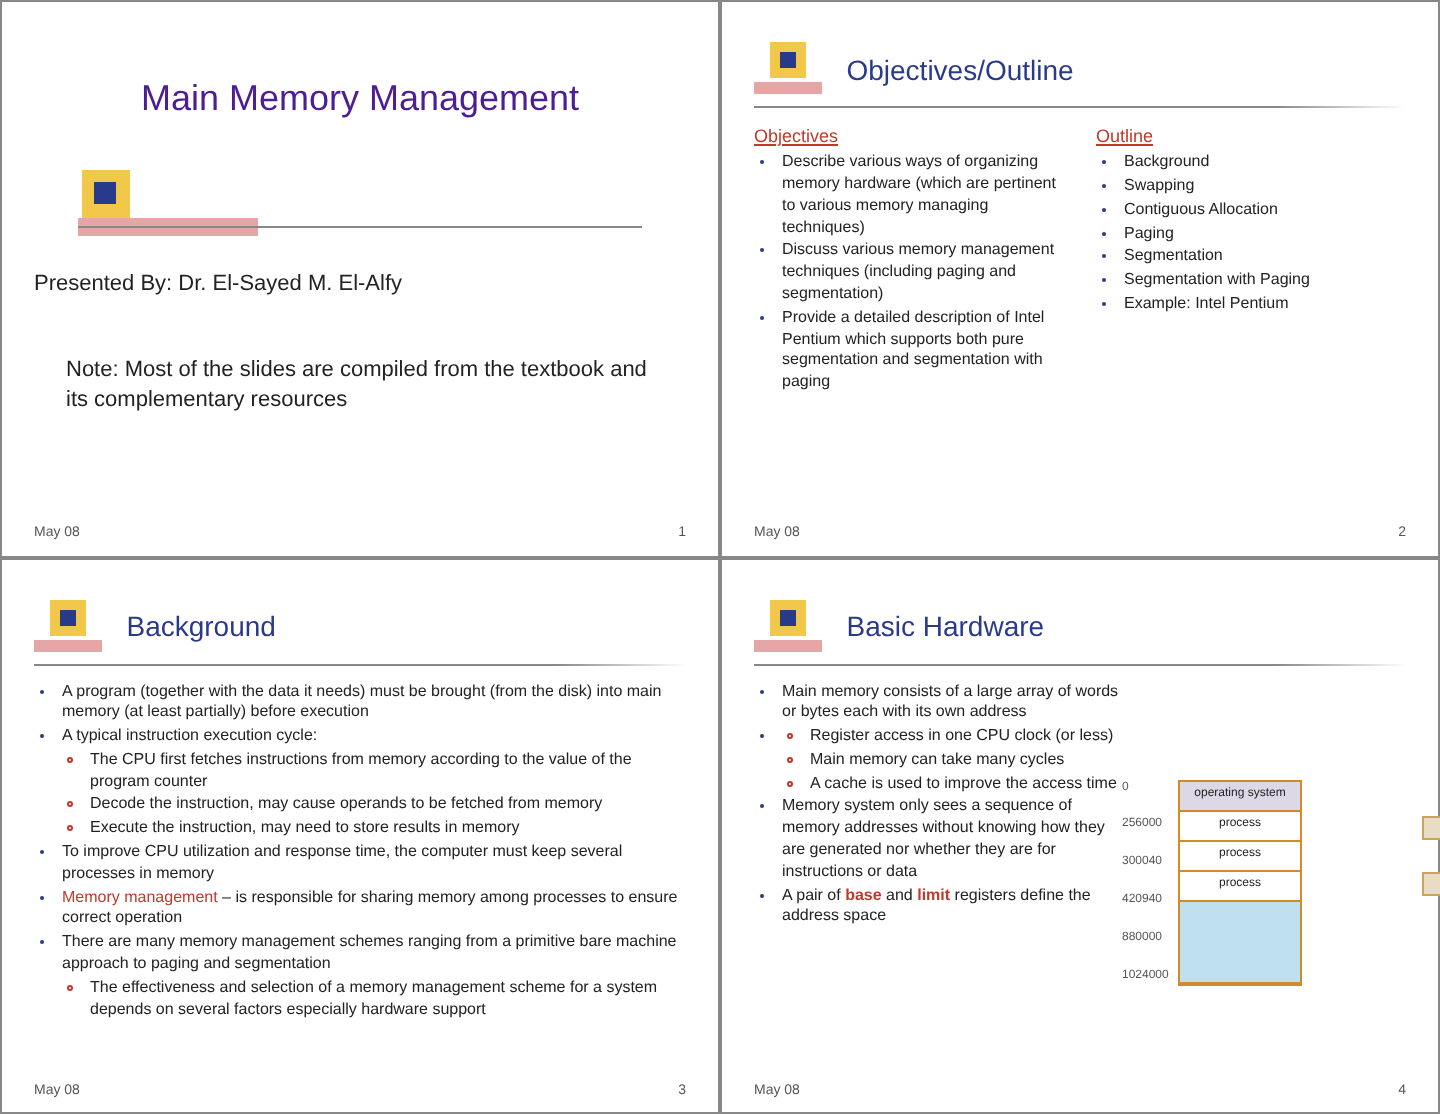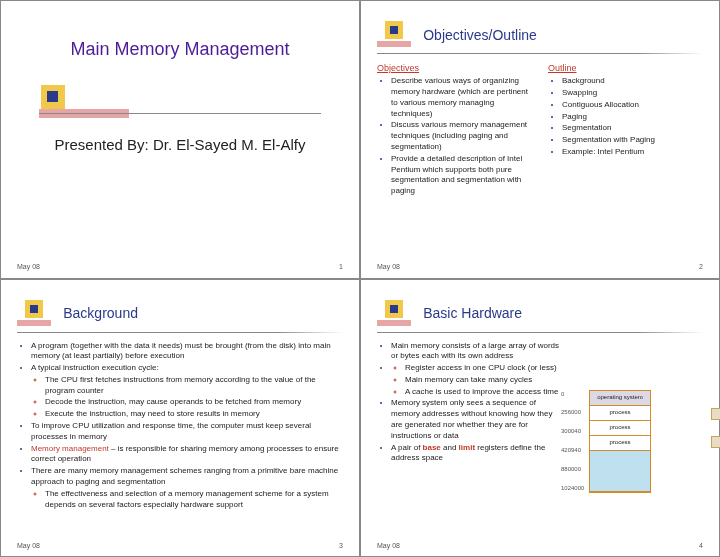--- a/index.html
+++ b/index.html
@@ -14,21 +14,21 @@
   .titletxt{display:inline-block;vertical-align:middle;color:#2a3a8a;font-size:14px}
   .rule{height:1px;background:linear-gradient(to right,#888 0,#888 80%,transparent 100%);margin:4px 0 6px 0}
   
   .s1 .pre{font-size:11px;text-align:center;margin-top:28px}
   .s1 .main{color:#4c1d95;font-size:18px;text-align:center;margin:22px 0}
   .s1 .deco1{position:relative;height:40px;margin:4px 22px}
   .s1 .deco1 .sq{position:absolute;top:2px;left:2px;width:24px;height:24px;background:#f2c84b}
   .s1 .deco1 .bar{position:absolute;top:26px;left:0;width:90px;height:9px;background:#e6a6a6}
   .s1 .deco1 .dot{position:absolute;top:8px;left:8px;width:11px;height:11px;background:#2a3a8a}
   .s1 .deco1 .line{position:absolute;top:30px;left:0;right:0;height:1px;background:#888}
-  .s1 .auth{text-align:center;font-size:15px;margin-top:12px}
+  .s1 .auth{text-align:left;font-size:11px;margin-top:12px}
   .s1 .note{font-size:11px;margin:28px 16px 0 16px}
   
   ul{margin:0;padding-left:14px}
   ul.blue>li::marker{color:#2a3a8a}
   ul.red >li::marker{color:#c0392b}
   ul li{margin:1px 0}
   .cols{display:flex;gap:16px;margin-top:4px}
   .col{flex:1}
   .hd{color:#c0392b;text-decoration:underline;font-size:9px;margin-bottom:2px}
   .red-t{color:#c0392b}
@@ -50,20 +50,21 @@
 
   <div class="slide s1">
     <div class="main">Main Memory Management</div>
     <div class="deco1">
       <div class="sq"></div>
         <div class="bar"></div>
         <div class="dot"></div>
         <div class="line"></div>
     </div>
     <div class="auth">Presented By: Dr. El-Sayed M. El-Alfy</div>
+    <div class="note">Note: Most of the slides are compiled from the textbook and its complementary resources</div>
     <div class="footer">
       <span>May 08</span>
       <span>1</span>
     </div>
   </div>
 
   <div class="slide">
     <div class="titlewrap">
       <span class="deco"><span class="sq"></span><span class="bar"></span><span class="dot"></span></span>
       <span class="titletxt">Objectives/Outline</span>

